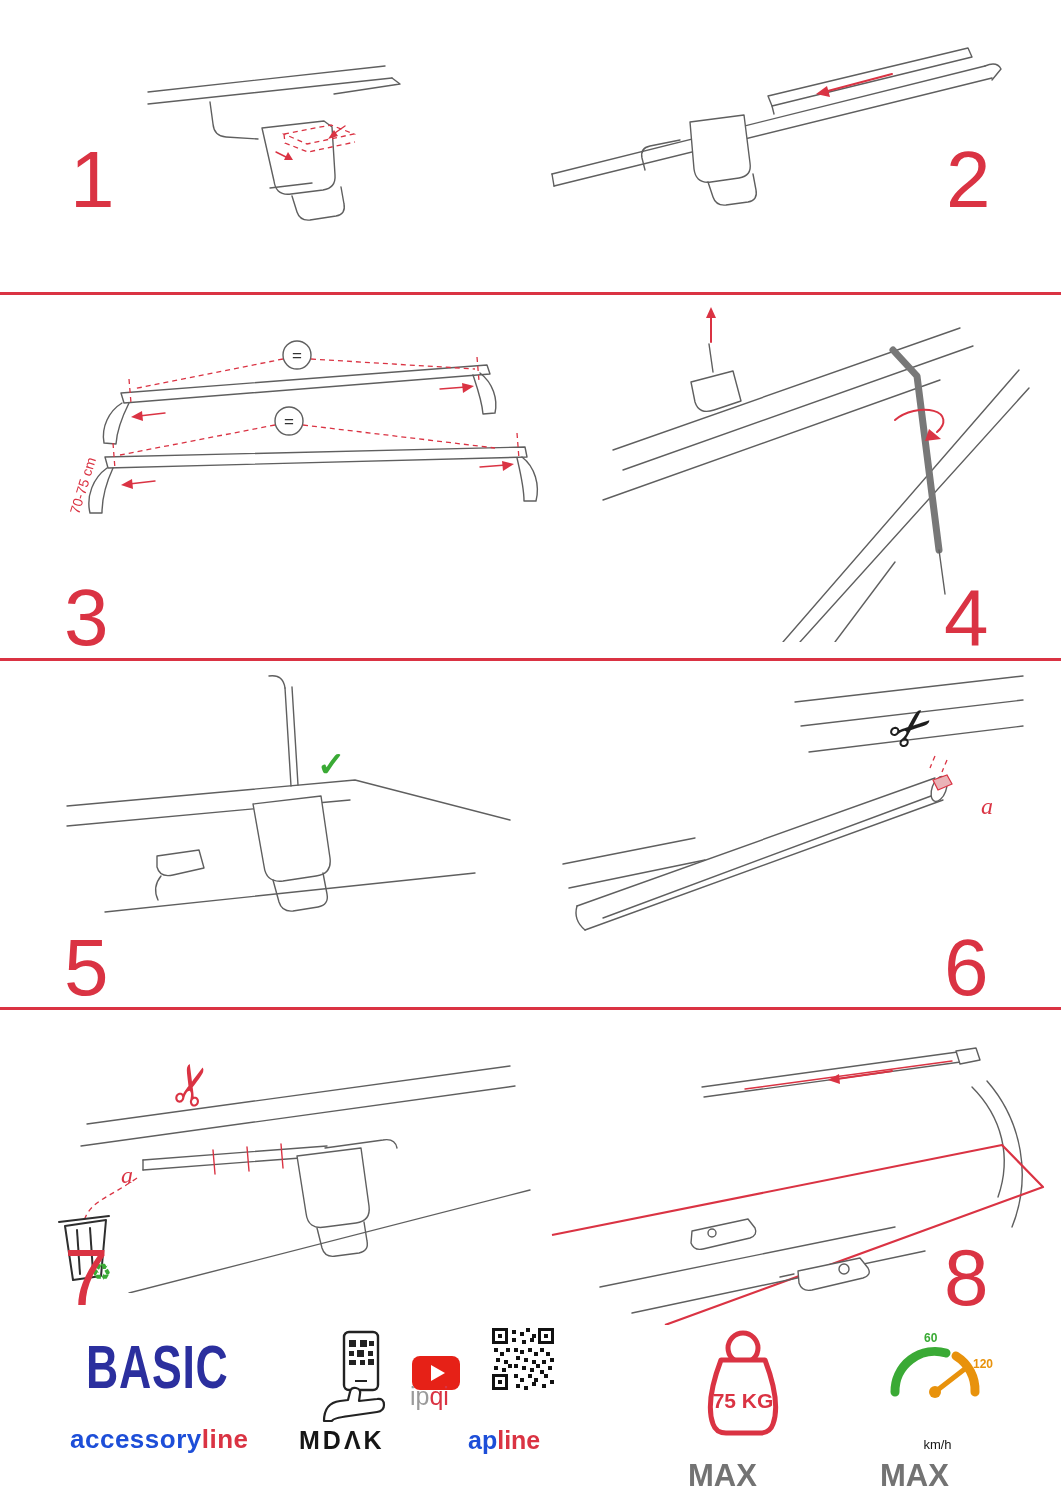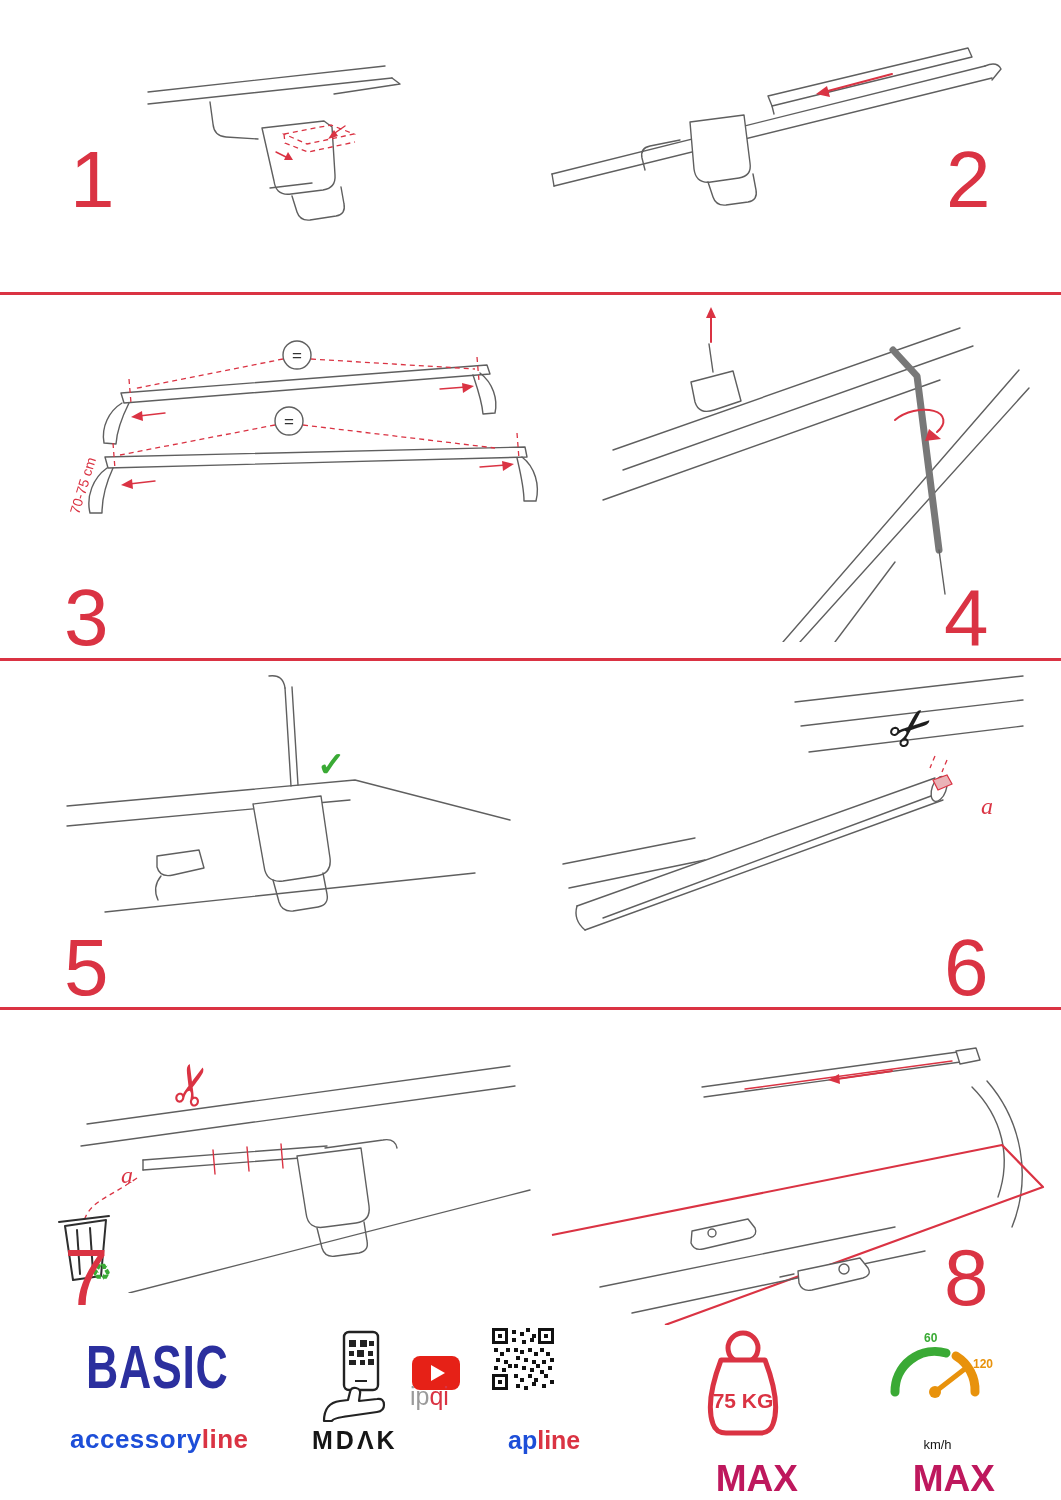--- a/index.html
+++ b/index.html
@@ -28,24 +28,24 @@
   
   .brand-basic {
     position:absolute; left:86px; top:1336px; font-size:62px; font-weight:bold;
     color:#2b2f9e; letter-spacing:1px; transform:scaleX(0.72); transform-origin:left top;
     line-height:1;
   }
   .brand-line { position:absolute; top:1424px; font-size:26px; font-weight:bold; letter-spacing:0.5px; }
   .txt-dark { color:#1d4ed8; }
   .txt-red  { color:#da3343; }
   .txt-gray { color:#9a9a9a; }
-  .brand-mdak { position:absolute; left:299px; top:1426px; font-size:25px; font-weight:600; letter-spacing:3px; color:#161616;margin-left:13px; }
+  .brand-mdak { position:absolute; left:299px; top:1426px; font-size:25px; font-weight:600; letter-spacing:3px; color:#161616; }
   .brand-ipqi { position:absolute; left:410px; top:1382px; font-size:25px; font-weight:400; }
-  .brand-apline { position:absolute; left:508px; top:1426px; font-size:25px; font-weight:600; }
-  .max-label { position:absolute; font-size:37px; font-weight:600; color:#be185d; text-align:right; }
+  .brand-apline { position:absolute; left:468px; top:1426px; font-size:25px; font-weight:600; }
+  .max-label { position:absolute; font-size:31px; font-weight:600; color:#737373; text-align:left; }
   .kmh-label { position:absolute; font-size:13px; color:#161616; text-align:center; }
 </style>
 </head>
 <body>
 
 <div class="page">
 
   <div class="step-num" style="left:70px; top:140px;">1</div>
 
   <svg class="illus" style="left:140px; top:40px;" width="300" height="215" viewBox="0 0 300 215">

